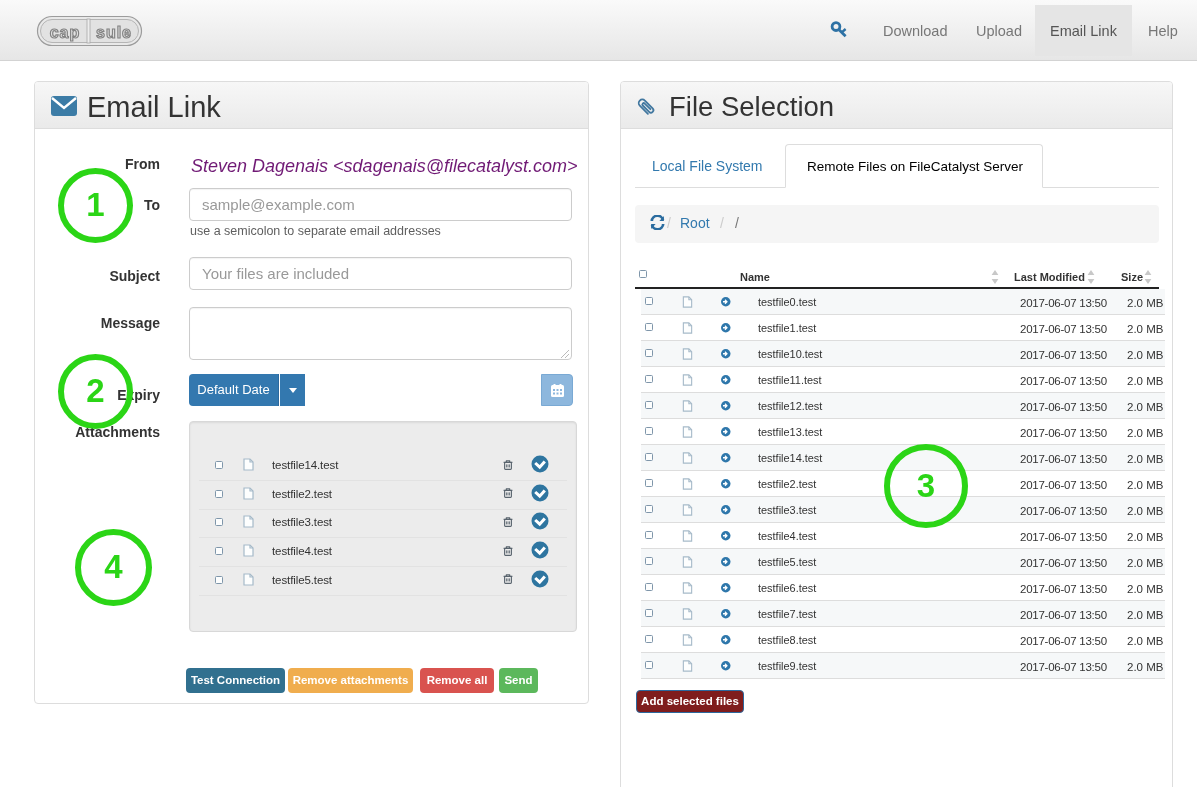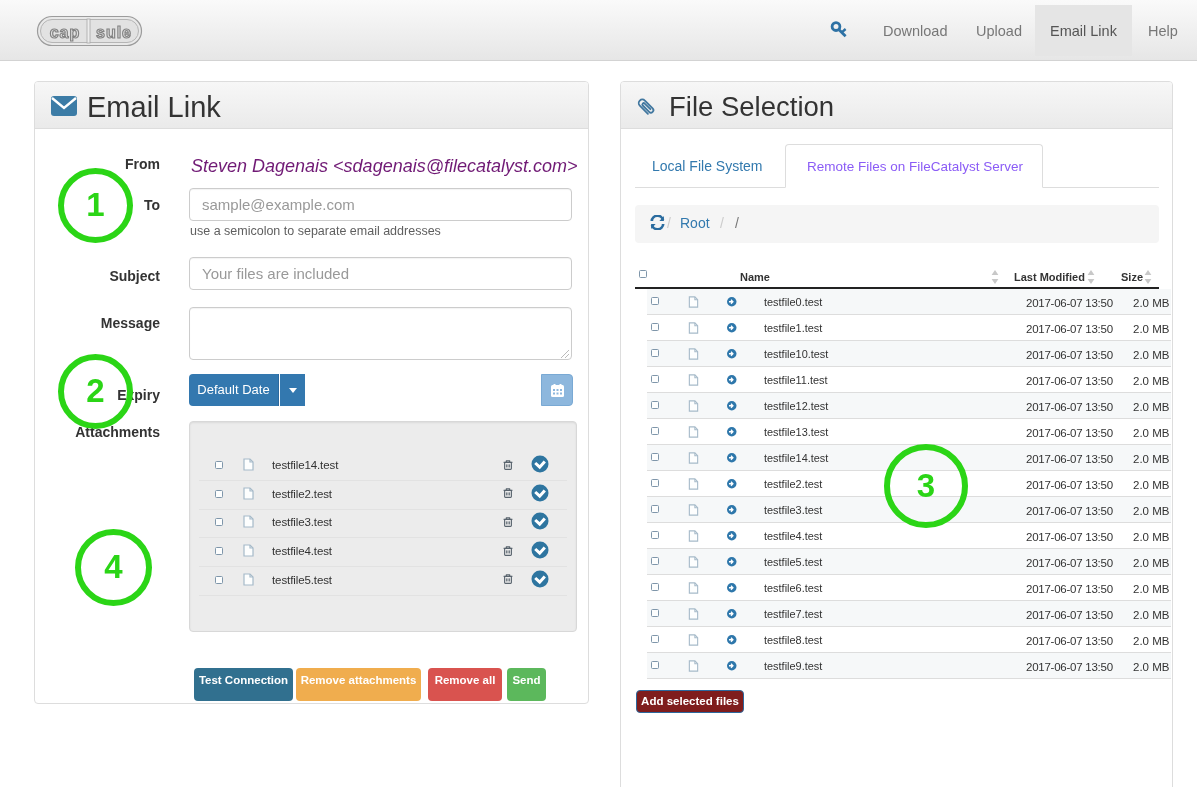--- a/index.html
+++ b/index.html
@@ -37,33 +37,33 @@
 #exp-input { position:absolute; background:#eceef0; border:1px solid #ccc; color:#555; }
 
 
 #well { position:absolute; left:154px; top:339px; width:388px; height:211px; background:#ececec;
   border:1px solid #d8d8d8; border-radius:4px; box-shadow:inset 0 1px 2px rgba(0,0,0,0.08); }
 .arow { position:absolute; left:9px; right:9px; height:27px; border-bottom:1px solid #e2e2e2; }
 .cbx { position:absolute; width:8px; height:8px; border:1px solid #7f96aa; border-radius:1.5px; background:#fdfefe; }
 .aname { position:absolute; font-size:11.5px; letter-spacing:-0.1px; color:#333; white-space:nowrap; }
 
 
-.btn { position:absolute; top:586px; height:33px; border-radius:4px; color:#fff; font-weight:bold;
-  font-size:11.5px; text-align:center; line-height:25px; white-space:nowrap;margin-left:8px; }
+.btn { position:absolute; top:586px; height:25px; border-radius:4px; color:#fff; font-weight:bold;
+  font-size:11.5px; text-align:center; line-height:25px; white-space:nowrap; }
 
 
 .tabtxt { position:absolute; font-size:14px; }
 #tabact { position:absolute; left:164px; top:62px; width:258px; height:44px; background:#fff;
   border:1px solid #ddd; border-bottom:1px solid #fff; border-radius:4px 4px 0 0; z-index:2; }
 #tabline { position:absolute; left:14px; top:105px; width:524px; height:1px; background:#ddd; }
 #crumb { position:absolute; left:14px; top:123px; width:524px; height:38px; background:#f5f5f5; border-radius:4px; }
 
 
 .th { position:absolute; font-size:11px; font-weight:bold; color:#333; }
-.trow { position:absolute; left:26px; width:524px; height:26px; border-bottom:1px solid #ddd; }
+.trow { position:absolute; left:20px; width:524px; height:26px; border-bottom:1px solid #ddd; }
 .stripe { background:#f6f8f9; }
 .tname { position:absolute; left:117px; top:7px; font-size:11.5px; color:#333; white-space:nowrap; transform:scaleX(0.95); transform-origin:left top; }
 .tdate { position:absolute; left:379px; top:7.5px; font-size:11.5px; letter-spacing:-0.25px; color:#333; white-space:nowrap; }
 .tsize { position:absolute; left:486px; top:7.5px; font-size:11.5px; color:#333; white-space:nowrap; }
 
 
 .gc { position:absolute; border:6.5px solid #2bd516; border-radius:50%; color:#2bd516;
   font-weight:bold; font-size:33px; text-align:center; z-index:50; }
 </style>
 </head>
@@ -249,21 +249,21 @@
     <svg class="abs" style="left:14px;top:13px" width="22" height="23" viewBox="0 0 22 23">
       <g transform="rotate(-45 11 11.5)">
         <path d="M7.2 18 L7.2 6.5 A3.6 3.6 0 0 1 14.4 6.5 L14.4 17.5 A2.5 2.5 0 0 1 9.4 17.5 L9.4 8.5 A1.4 1.4 0 0 1 12.2 8.5 L12.2 16.5" stroke="#41779f" stroke-width="1.8" fill="none" stroke-linecap="round"></path>
       </g>
     </svg>
     <div class="ptitle" style="left:48px;font-size:27.5px">File Selection</div>
   </div>
 
   <div class="tabtxt" style="left:31px;top:76px;color:#3279ae">Local File System</div>
   <div id="tabact"></div>
-  <div class="tabtxt" style="left:186px;top:77px;color:#8b5cf6;z-index:3;position:absolute;font-size:13.5px">Remote Files on FileCatalyst Server</div>
+  <div class="tabtxt" style="left:186px;top:77px;color:#000000;z-index:3;position:absolute;font-size:13.5px">Remote Files on FileCatalyst Server</div>
   <div id="tabline"></div>
 
   <div id="crumb">
     <svg class="abs" style="left:15px;top:10px" width="15" height="15" viewBox="0 0 15 15">
       <g fill="none" stroke="#2b6c9f" stroke-width="2.7">
         <path d="M1.8 6 A5.7 5.7 0 0 1 13 5"></path>
         <path d="M13.2 9 A5.7 5.7 0 0 1 2 10"></path>
       </g>
       <path d="M13.9 1 L13.9 6 L9.4 6 Z" fill="#2b6c9f"></path>
       <path d="M1.1 14 L1.1 9 L5.6 9 Z" fill="#2b6c9f"></path>

